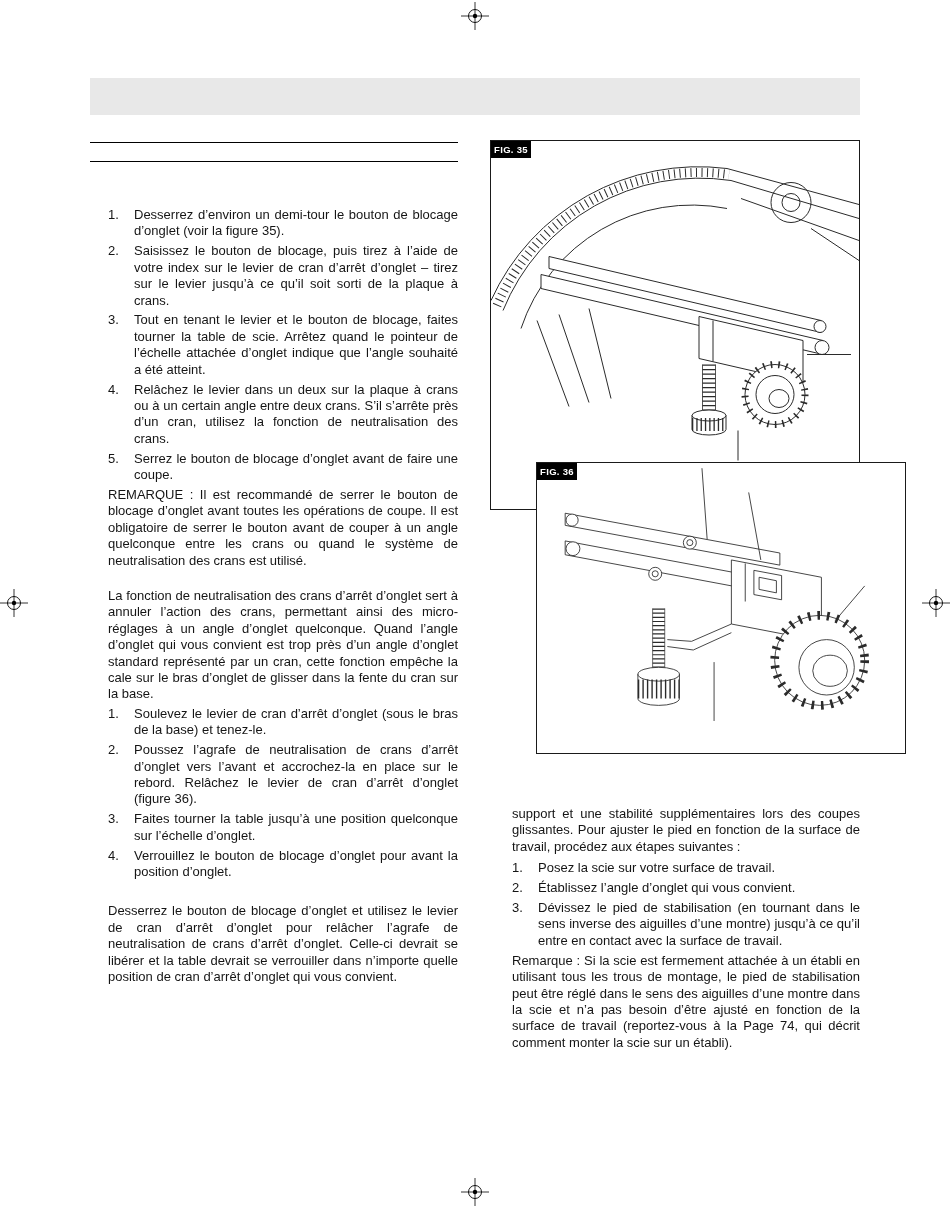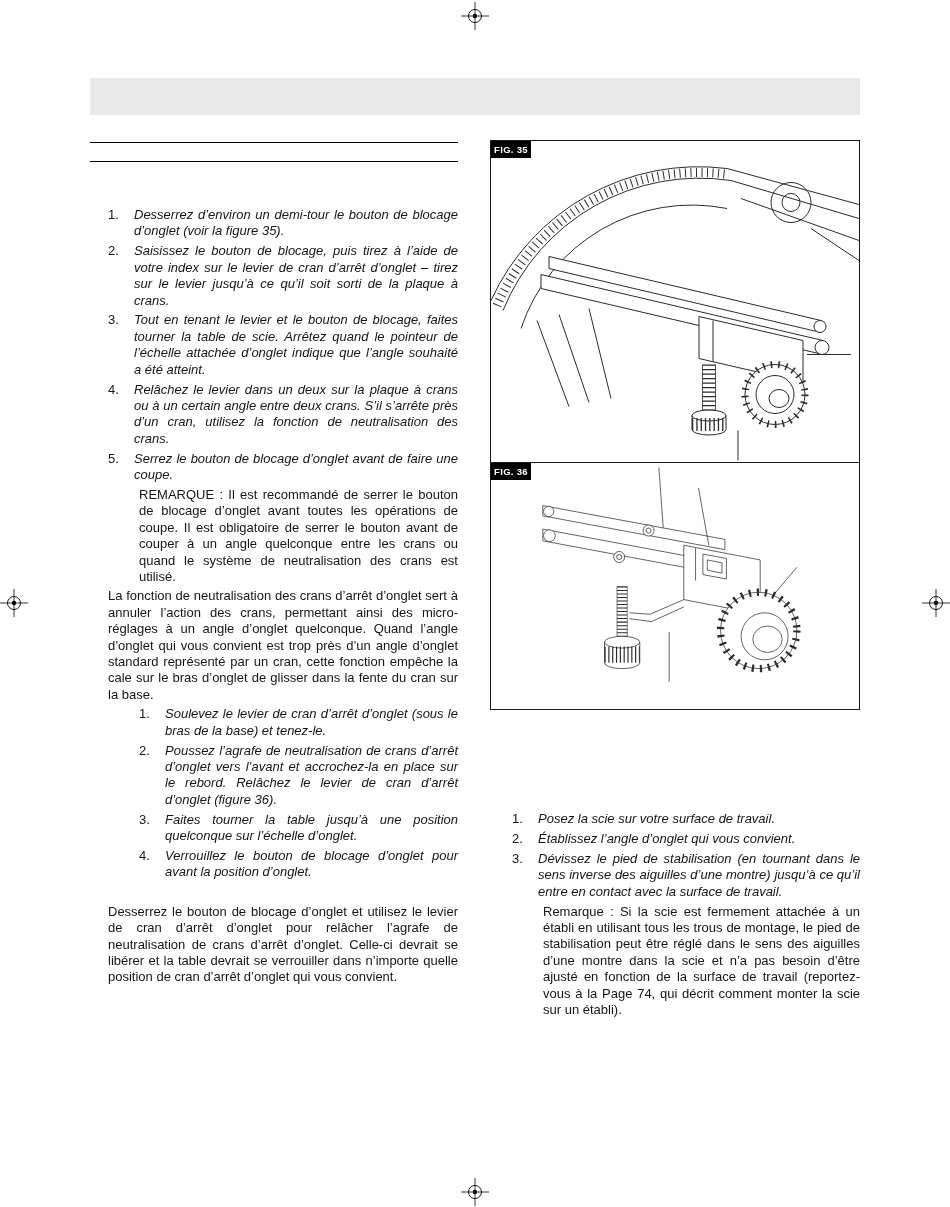--- a/index.html
+++ b/index.html
@@ -33,33 +33,33 @@
   }
   .right-col {
     position: absolute;
     left: 512px; top: 806px; width: 348px;
     font-size: 13px; line-height: 16.4px;
   }
   .para { margin: 0; text-align: justify; }
   .steps { list-style: none; margin: 0; padding: 0; }
   .step { display: flex; margin: 0 0 3.5px 0; }
   .step .num { flex: 0 0 26px; }
-  .step .txt { flex: 1 1 auto; text-align: justify; font-style: italic; }
-  .mt-xs { margin-top: 3px; margin-left: 31px; }
+  .step .txt { flex: 1 1 auto; text-align: justify; }
+  .mt-xs { margin-top: 3px; }
   .mt-sm { margin-top: 5px; }
-  .mt-md { margin-top: 3px; }
+  .mt-md { margin-top: 19px; }
   .mt-lg { margin-top: 23px; }
   .figure {
     position: absolute;
     left: 490px; width: 370px;
     border: 1px solid #1a1a1a;
     background: #ffffff;
   }
   #fig35 { top: 140px; height: 370px; }
-  #fig36 { top: 462px; height: 248px; }
+  #fig36 { top: 462px; height: 292px; margin-left: 46px; }
   .fig-label {
     position: absolute;
     left: 0; top: 0;
     width: 40px; height: 17px;
     background: #000;
     color: #fff;
     font-size: 9.5px;
     font-weight: bold;
     letter-spacing: 0.3px;
     display: flex; align-items: center; justify-content: center;
@@ -245,20 +245,21 @@
         <line x1="162" y1="6" x2="168" y2="88"></line>
         <line x1="216" y1="34" x2="230" y2="112"></line>
         <line x1="350" y1="142" x2="316" y2="182"></line>
         <line x1="176" y1="230" x2="176" y2="298"></line>
       </g>
     </svg>
     <div class="fig-label">FIG. 36</div>
   </div>
 
   <div class="right-col">
+    <p class="para">support et une stabilité supplémentaires lors des coupes glissantes. Pour ajuster le pied en fonction de la surface de travail, procédez aux étapes suivantes :</p>
 
     <ol class="steps mt-sm">
       <li class="step">
         <span class="num">1.</span>
         <span class="txt">Posez la scie sur votre surface de travail.</span>
       </li>
       <li class="step">
         <span class="num">2.</span>
         <span class="txt">Établissez l’angle d’onglet qui vous convient.</span>
       </li>

